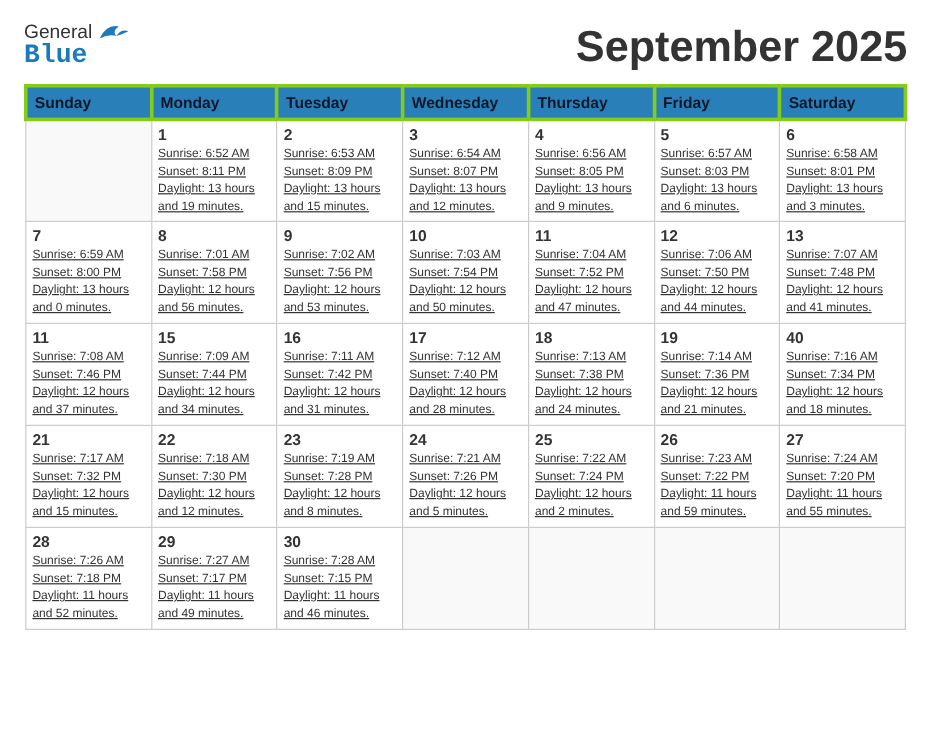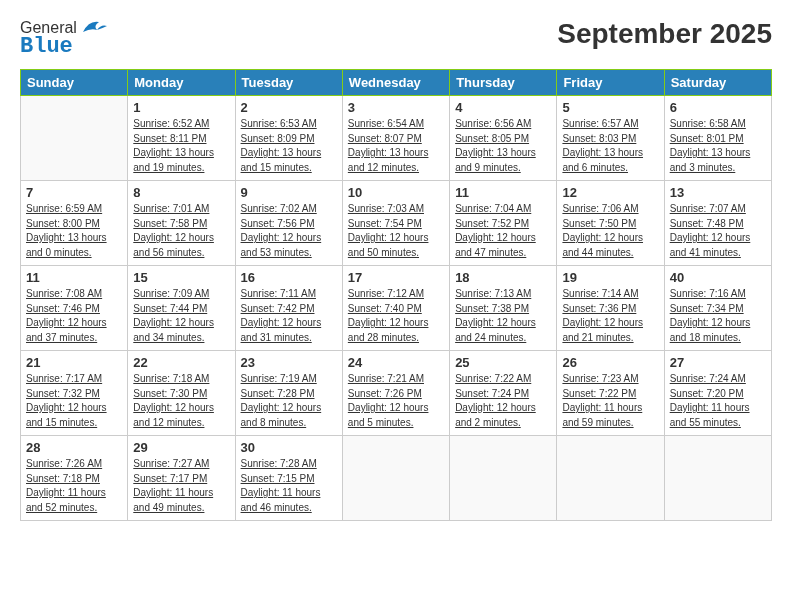--- a/index.html
+++ b/index.html
@@ -6,65 +6,65 @@
     body {
       width: 792px;
       height: 612px;
       font-family: Arial, sans-serif;
       background: #fff;
       overflow: hidden;
     }
     .page {
       width: 792px;
       height: 472px;
-      padding: 18px 20px 12px 20px;
+      padding: 18px 36px 12px 20px;
       display: flex;
       flex-direction: column;
     }
     .header {
       display: flex;
       justify-content: space-between;
       align-items: flex-start;
       margin-bottom: 10px;
     }
     .logo {
       display: flex;
       flex-direction: column;
       align-items: flex-start;
     }
     .logo-general { color: #333; }
     .logo-blue { color: #1a7abf; font-family: Liberation Mono, monospace; }
     .title-block {
       text-align: right;
     }
     .month-title {
-      font-size: 28px;
+      font-size: 36px;
       font-weight: bold;
       color: #333;
     }
     .location-title {
       font-size: 15px;
       color: #555;
       margin-top: 2px;
     }
     .calendar {
       flex: 1;
       border: 1px solid #ccc;
       border-collapse: collapse;
       width: 100%;
       table-layout: fixed;
     }
     .calendar th {
       background: #2980b9;
-      color: #ffffff;
+      color: #0f172a;
       text-align: left;
       padding: 5px 6px;
       font-size: 13px;
       font-weight: bold;
-      border: 1px solid #84cc16;
+      border: 3px solid #84cc16;
     }
     .calendar td {
       border: 1px solid #ccc;
       vertical-align: top;
       padding: 4px 5px;
       font-size: 10.5px;
       color: #333;
       height: 85px;
     }
     .day-num {

